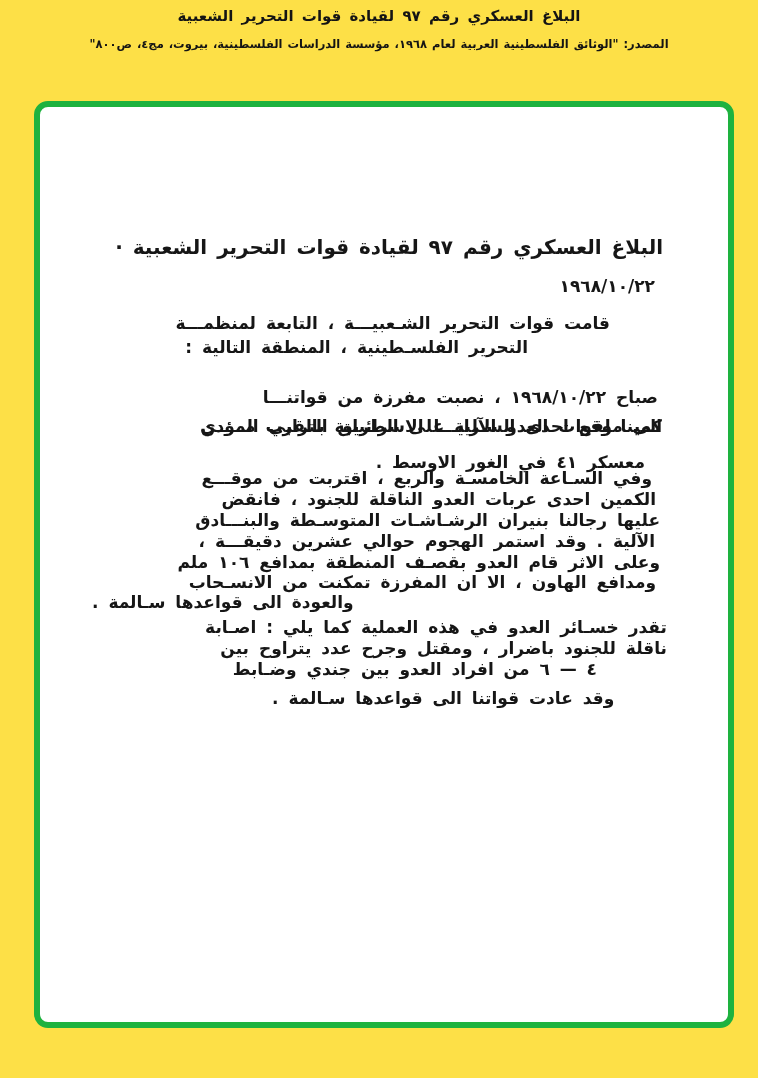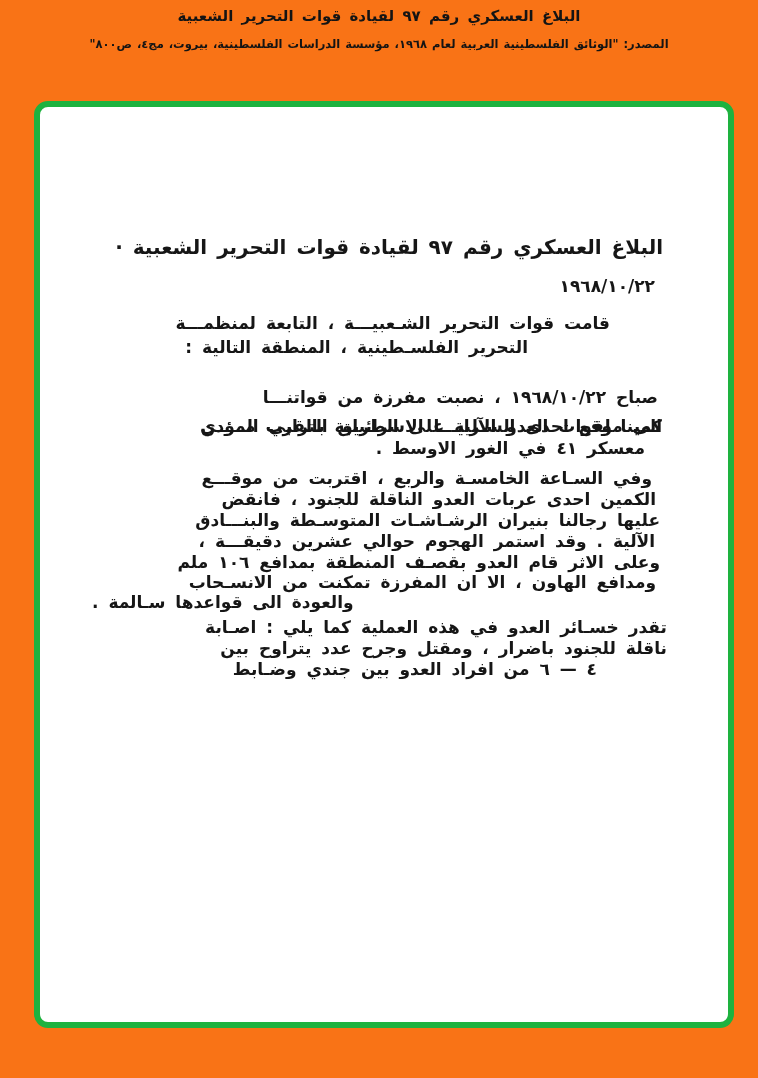--- a/index.html
+++ b/index.html
@@ -1,19 +1,19 @@
 <!DOCTYPE html>
 <html lang="ar"><head>
 <meta charset="utf-8">
 <style>
   html,body{margin:0;padding:0;background:#ffffff;}
   #page{
     position:relative;
     width:758px;height:1078px;
-    background:#f97316;
+    background:#fde047;
     overflow:hidden;
     font-family:"DejaVu Sans",sans-serif;
     color:#141414;
   }
   .hdr{
     position:absolute;left:0;width:758px;
     text-align:center;font-weight:bold;white-space:nowrap;
     direction:rtl;
   }
   #hdr-title{top:7px;font-size:15px;letter-spacing:.2px;word-spacing:3px;}
@@ -50,28 +50,29 @@
 
   <div id="doc-title" class="ln" style="top:236px;right:95px;">البلاغ العسكري رقم ٩٧ لقيادة قوات التحرير الشعبية ·</div>
   <div class="ln sm" style="top:276px;right:103px;">١٩٦٨/١٠/٢٢</div>
 
   <div class="ln" style="top:313px;right:148px;">قامت قوات التحرير الشـعبيـــة ، التابعة لمنظمـــة</div>
   <div class="ln" style="top:337px;right:230px;">التحرير الفلسـطينية ، المنطقة التالية :</div>
 
   <div class="ln" style="top:387px;right:100px;">صباح ١٩٦٨/١٠/٢٢ ، نصبت مفرزة من قواتنـــا</div>
   <div class="ln" style="top:416px;right:96px;">كمينا لقوات العدو الآلية على الطريق الترابي المؤدي</div>
   <div class="ln" style="top:416px;right:96px;">الى موقع احدى السـرايـــا الاسرائيلية بالقرب مـــــن</div>
-  <div class="ln" style="top:438px;right:113px;margin-left:31px;">معسكر ٤١ في الغور الاوسط .</div>
+  <div class="ln" style="top:452px;right:113px;margin-left:31px;">معسكر ٤١ في الغور الاوسط .</div>
 
   <div class="ln" style="top:468px;right:106px;">وفي السـاعة الخامسـة والربع ، اقتربت من موقـــع</div>
   <div class="ln" style="top:489px;right:102px;">الكمين احدى عربات العدو الناقلة للجنود ، فانقض</div>
   <div class="ln" style="top:510px;right:98px;">عليها رجالنا بنيران الرشـاشـات المتوسـطة والبنـــادق</div>
   <div class="ln" style="top:531px;right:103px;">الآلية . وقد استمر الهجوم حوالي عشرين دقيقـــة ،</div>
   <div class="ln" style="top:552px;right:98px;">وعلى الاثر قام العدو بقصـف المنطقة بمدافع ١٠٦ ملم</div>
   <div class="ln" style="top:572px;right:102px;">ومدافع الهاون ، الا ان المفرزة تمكنت من الانسـحاب</div>
   <div class="ln" style="top:592px;left:92px;text-align:right;">والعودة الى قواعدها سـالمة .</div>
 
   <div class="ln" style="top:617px;right:91px;">تقدر خسـائر العدو في هذه العملية كما يلي : اصـابة</div>
   <div class="ln" style="top:638px;right:91px;">ناقلة للجنود باضرار ، ومقتل وجرح عدد يتراوح بين</div>
   <div class="ln" style="top:659px;right:161px;">٤ — ٦ من افراد العدو بين جندي وضـابط</div>
 
+  <div class="ln" style="top:688px;left:272px;">وقد عادت قواتنا الى قواعدها سـالمة .</div>
 
 </div>
 
 </body></html>

